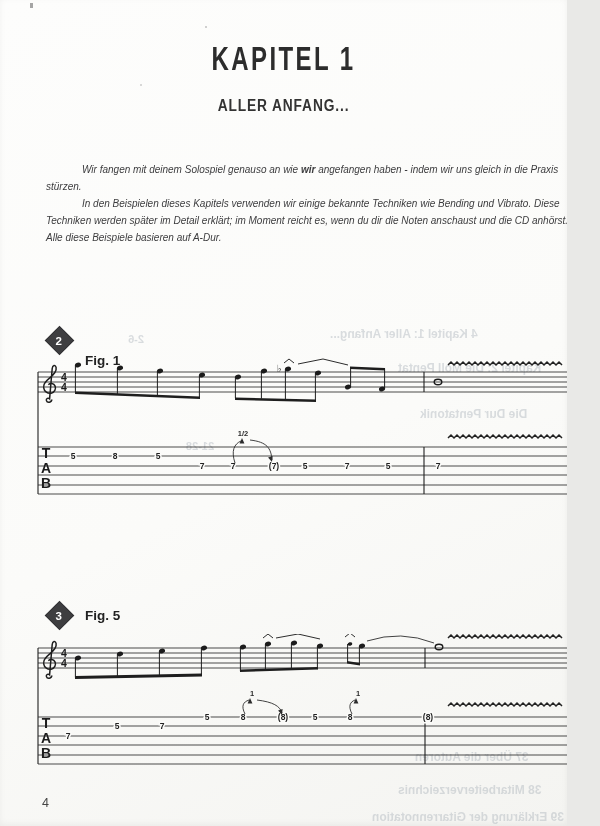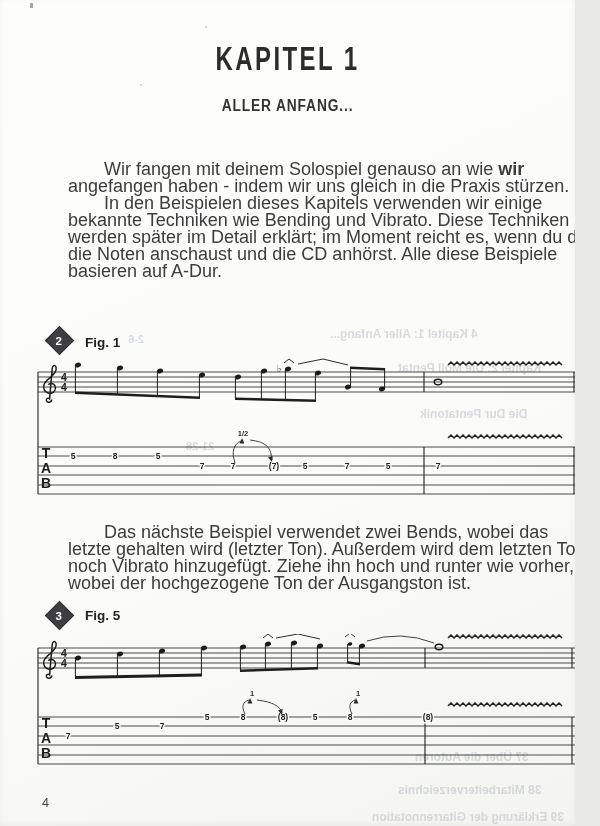--- a/index.html
+++ b/index.html
@@ -1,42 +1,41 @@
 <!DOCTYPE html>
 <html><head>
 <meta charset="utf-8">
 <style>
   html,body{margin:0;padding:0;background:#e9e9e7;}
   .page{
     position:relative;width:567px;height:826px;overflow:hidden;
     background:linear-gradient(155deg,#fdfdfc 0%,#fbfbf9 55%,#f4f4f1 100%);
     font-family:"Liberation Sans",sans-serif;color:#3c3c3e;
     box-shadow:inset 0 -2px 6px rgba(0,0,0,.05);
-    padding-left:8px;
   }
   .title{
     position:absolute;top:42px;left:0;right:0;text-align:center;
     font-size:30px;font-weight:700;letter-spacing:3px;color:#2c2c2c;
     transform:scale(.80,1.08);
   }
   .subtitle{
     position:absolute;top:97px;left:0;right:0;text-align:center;
     font-size:16px;font-weight:700;letter-spacing:1px;color:#333;
     transform:scale(.86,1);
   }
-  .bodytext{position:absolute;left:68px;width:528px;font-size:18px;line-height:17px;}
+  .bodytext{position:absolute;left:46px;width:528px;font-size:10px;line-height:17px;font-style:italic;}
   .bodytext p{margin:0;text-indent:36px;}
   #intro{top:161px;}
   #between{top:524px;}
   .figlabel{position:absolute;font-size:13.5px;font-weight:700;color:#222;}
   .badge{position:absolute;width:19px;height:19px;background:#3e3e40;transform:rotate(45deg);
          box-shadow:0 0 0 1px #2e2e30;}
   .badge span{position:absolute;left:0;top:1px;width:19px;height:19px;line-height:19px;
          text-align:center;transform:rotate(-45deg);color:#fff;font-size:11.5px;font-weight:700;}
-  #badge1{left:50px;top:331px;} #lab1{left:85px;top:335px;}
+  #badge1{left:50px;top:331px;} #lab1{left:85px;top:353px;}
   #badge2{left:50px;top:606px;} #lab2{left:85px;top:608px;}
   #fig1-music{position:absolute;left:36px;top:358px;}
   #fig2-music{position:absolute;left:36px;top:634px;}
   .st{stroke:#2a2a2a;stroke-width:.85;}
   .bl{stroke:#202020;stroke-width:1.1;}
   .thick{fill:#1c1c1c;}
   .stem{stroke:#1e1e1e;stroke-width:1;}
   .beam{fill:#1e1e1e;}
   .head{fill:#1c1c1c;}
   .open{fill:none;stroke:#1c1c1c;stroke-width:1.4;}
@@ -187,23 +186,20 @@
     <g>
       <text class="bnum" x="207" y="78">1/2</text>
       <path class="bendline" d="M199,105 C195,93 198,86 205,83"></path>
       <use href="#ahu" class="ah" transform="translate(206,80)"></use>
       <path class="bendline" d="M214,82 C231,84 235,90 236,102"></path>
       <use href="#ahu" class="ah" transform="translate(236,104) rotate(162)"></use>
     </g>
     <use href="#sqg" class="sq" x="412" y="80"></use>
   </svg>
 
-  <div class="bodytext" id="between">
-    <p>Das nächste Beispiel verwendet zwei Bends, wobei das letzte gehalten wird (letzter Ton). Außerdem wird dem letzten Ton noch Vibrato hinzugefügt. Ziehe ihn hoch und runter wie vorher, wobei der hochgezogene Ton der Ausgangston ist.</p>
-  </div>
 
   <div class="badge" id="badge2">
       <span>3</span>
     </div>
   <div class="figlabel" id="lab2">Fig. 5</div>
 
   <svg id="fig2-music" width="548" height="140" viewBox="0 0 548 140">
     <g>
       <line class="st" x1="2" y1="14" x2="546" y2="14"></line>
       <line class="st" x1="2" y1="19" x2="546" y2="19"></line>

